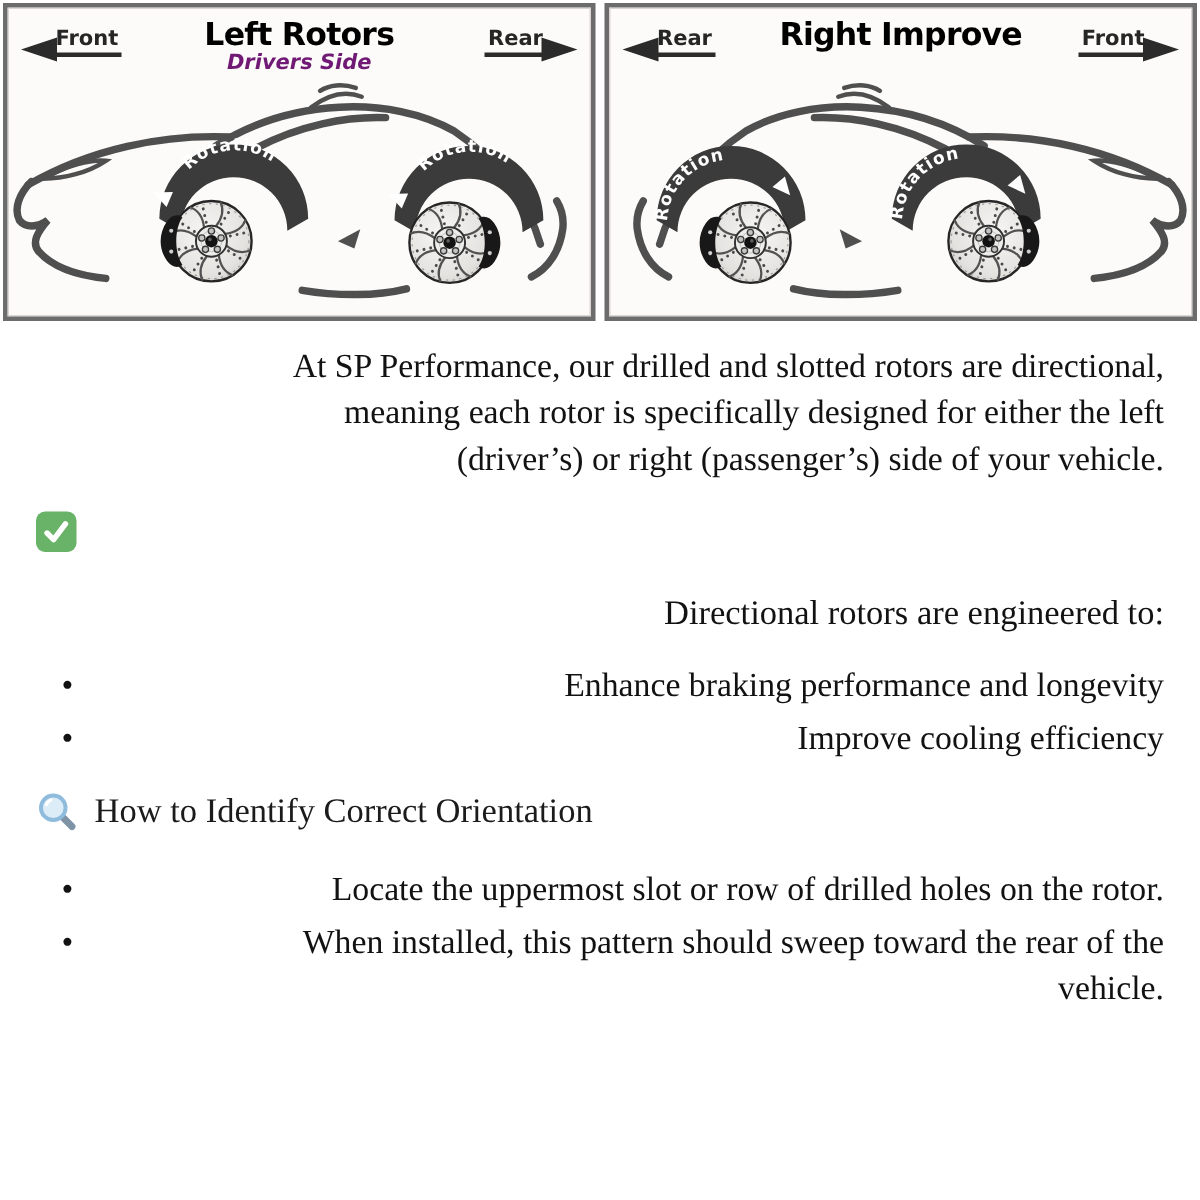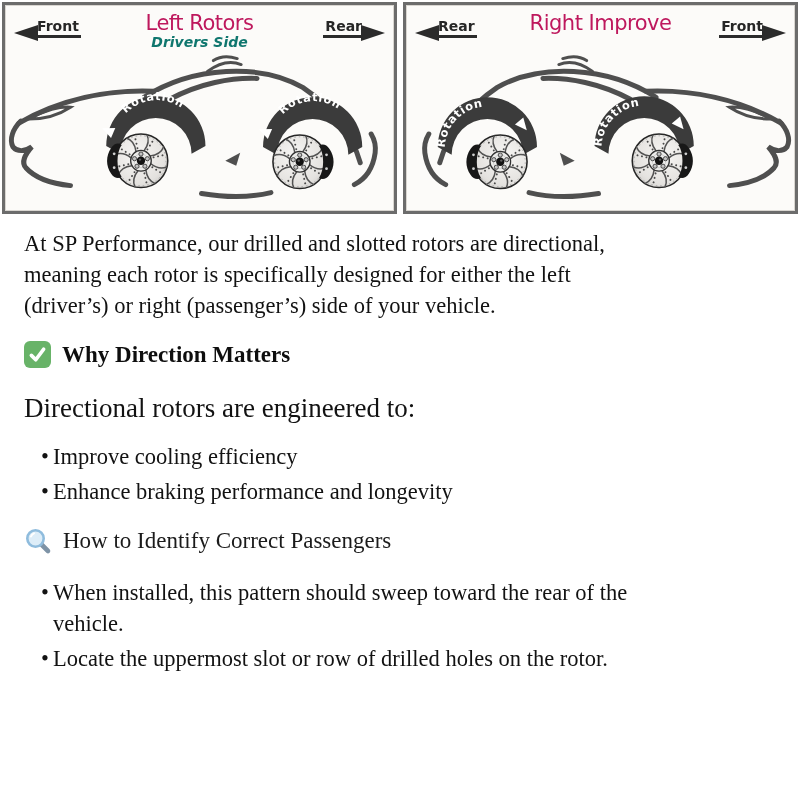--- a/index.html
+++ b/index.html
@@ -4,45 +4,45 @@
 <style>
   html,body{margin:0;padding:0;background:#ffffff;}
   .page{width:800px;height:800px;overflow:hidden;background:#fff;}
 
   
   .diagram{display:flex;gap:6px;padding:2px 2px 0 2px;box-sizing:border-box;}
   .panel{flex:1;height:212px;border:3px solid #6c6c6c;box-shadow:inset 0 0 0 1px #d9d6d1;
          background:#fcfbf9;box-sizing:border-box;position:relative;overflow:hidden;}
   .panel-header{position:relative;height:50px;}
   .titles{text-align:center;padding-top:7px;}
-  .panel-title{font-family:"DejaVu Sans",sans-serif;font-weight:400;font-size:21px;
-               letter-spacing:-0.5px;color:#be185d;line-height:22px;}
+  .panel-title{font-family:"DejaVu Sans",sans-serif;font-weight:700;font-size:21px;
+               letter-spacing:-0.5px;color:#000000;line-height:22px;}
   .panel-subtitle{font-family:"DejaVu Sans",sans-serif;font-weight:700;font-style:italic;
-                  font-size:14px;color:#0f766e;line-height:16px;}
+                  font-size:14px;color:#701a75;line-height:16px;}
   .dir{position:absolute;top:10px;display:flex;align-items:center;
        font-family:"DejaVu Sans",sans-serif;font-weight:700;font-size:14px;color:#262626;}
   .dir-left{left:9px;}
   .dir-right{right:9px;}
   .dir-text{border-bottom:3px solid #2b2b2b;padding:0 2px 1px 2px;}
   .head{width:0;height:0;border-top:8px solid transparent;border-bottom:8px solid transparent;
         margin-top:10px;}
   .head-left{border-right:24px solid #2b2b2b;margin-right:-3px;}
   .head-right{border-left:24px solid #2b2b2b;margin-left:-3px;}
   .car-svg{position:absolute;left:0;top:50px;width:100%;height:156px;display:block;}
 
   
-  .article{padding:0 24px;font-family:"Liberation Serif",serif;color:#121212;}
+  .article{padding:0 24px;font-family:"Liberation Serif",serif;color:#121212;text-align:right;}
   .intro{font-size:22.5px;line-height:31px;margin:14px 0 0 0;white-space:pre-line;}
   .sec-h{display:flex;align-items:center;gap:11px;margin:20px 0 0 0;}
   .sec-h .t{font-size:23px;font-weight:700;color:#0e0e0e;}
   .sec-h.plain .t{font-weight:400;color:#1b1b1b;}
   .emoji-check{width:27px;height:27px;border-radius:6px;background:#68b368;
                display:inline-flex;align-items:center;justify-content:center;flex:0 0 27px;}
   .emoji-search{width:28px;height:28px;display:inline-flex;flex:0 0 28px;}
-  .lead{font-size:27px;line-height:31px;margin:25px 0 0 0;}
+  .lead{font-size:23px;line-height:31px;margin:25px 0 0 0;}
   ul.blist{list-style:none;margin:17px 0 0 0;padding:0 0 0 17px;}
   ul.blist li{position:relative;padding-left:12px;font-size:22.5px;line-height:31px;
               margin:0 0 4px 0;white-space:pre-line;}
   ul.blist li::before{content:"\2022";position:absolute;left:0;top:0;color:#121212;}
 </style>
 </head>
 <body>
 
 <svg width="0" height="0" style="position:absolute" aria-hidden="true">
   <defs>
@@ -197,41 +197,40 @@
     <p class="intro">At SP Performance, our drilled and slotted rotors are directional,
 meaning each rotor is specifically designed for either the left
 (driver’s) or right (passenger’s) side of your vehicle.</p>
 
     <div class="sec-h">
       <span class="emoji-check">
         <svg width="21" height="21" viewBox="0 0 24 24">
           <path d="M 5,13 L 10,18 L 19,6" fill="none" stroke="#ffffff" stroke-width="4.2" stroke-linecap="round" stroke-linejoin="round"></path>
         </svg>
       </span>
-      <span class="t">Why Direction Matters</span>
     </div>
 
     <p class="lead">Directional rotors are engineered to:</p>
 
     <ul class="blist">
+      <li>Enhance braking performance and longevity</li>
       <li>Improve cooling efficiency</li>
-      <li>Enhance braking performance and longevity</li>
     </ul>
 
     <div class="sec-h plain">
       <span class="emoji-search">
         <svg width="28" height="28" viewBox="0 0 28 28">
           <line x1="17" y1="17" x2="24" y2="24" stroke="#7e93a6" stroke-width="4.6" stroke-linecap="round"></line>
           <circle cx="11.5" cy="11.5" r="8.2" fill="#ddedf8" stroke="#8fbcdd" stroke-width="2.6"></circle>
           <path d="M 7,9.5 A 5.5 5.5 0 0 1 10,6.3" fill="none" stroke="#ffffff" stroke-width="2" stroke-linecap="round"></path>
         </svg>
       </span>
-      <span class="t">How to Identify Correct Passengers</span>
+      <span class="t">How to Identify Correct Orientation</span>
     </div>
 
     <ul class="blist" style="margin-top:22px">
+      <li>Locate the uppermost slot or row of drilled holes on the rotor.</li>
       <li>When installed, this pattern should sweep toward the rear of the
 vehicle.</li>
-      <li>Locate the uppermost slot or row of drilled holes on the rotor.</li>
     </ul>
 
   </div>
 </div>
 
 </body></html>

